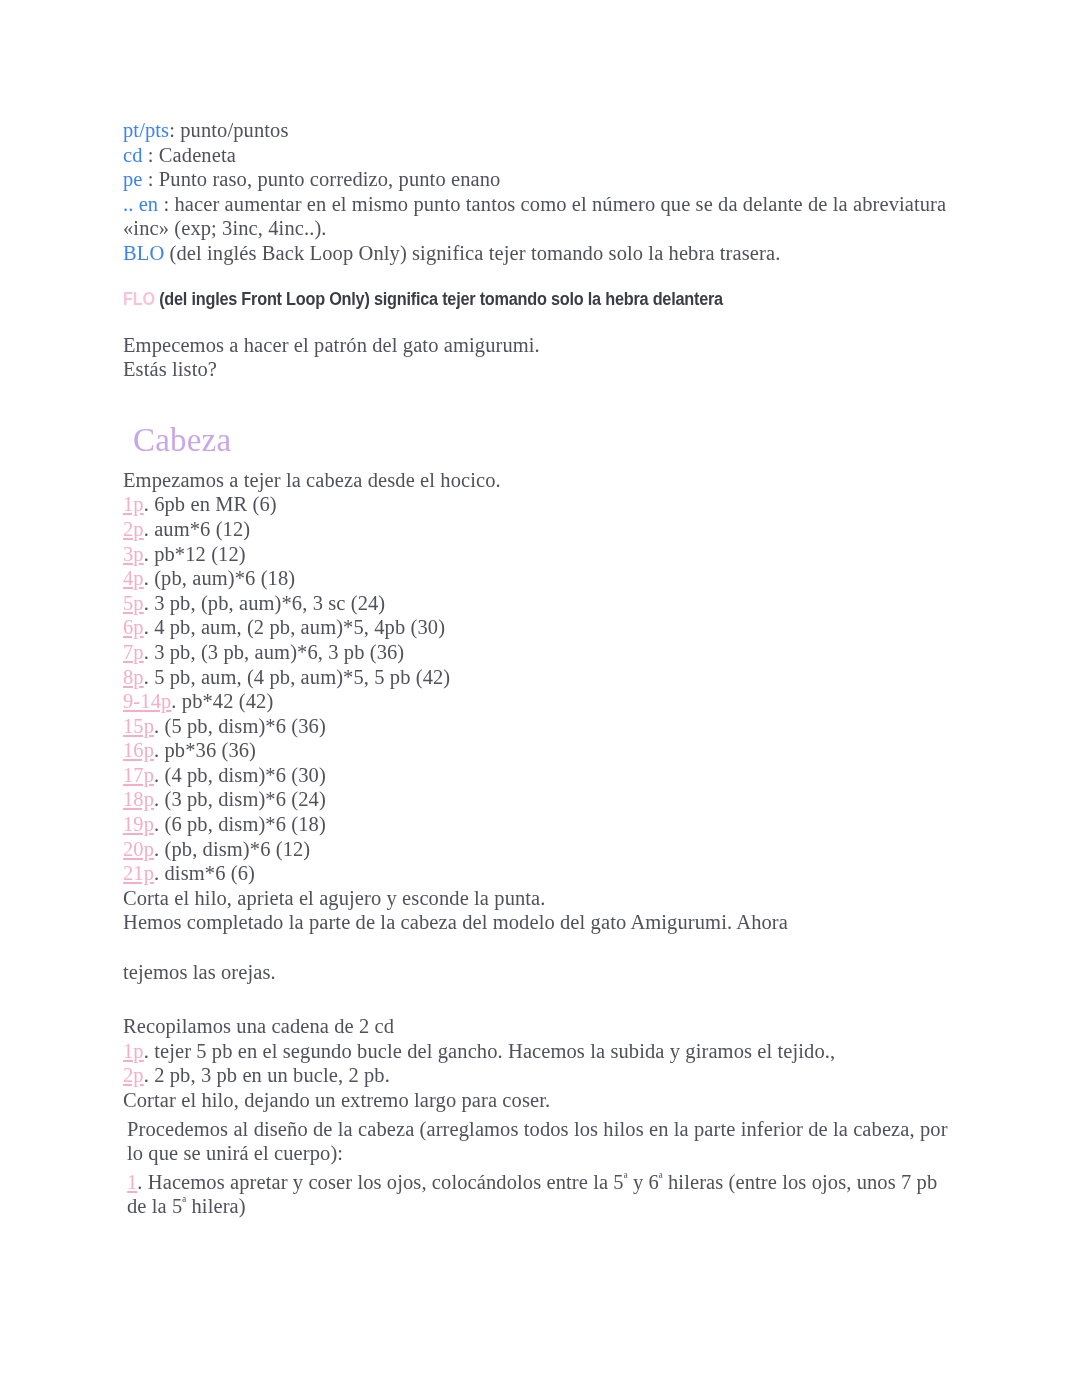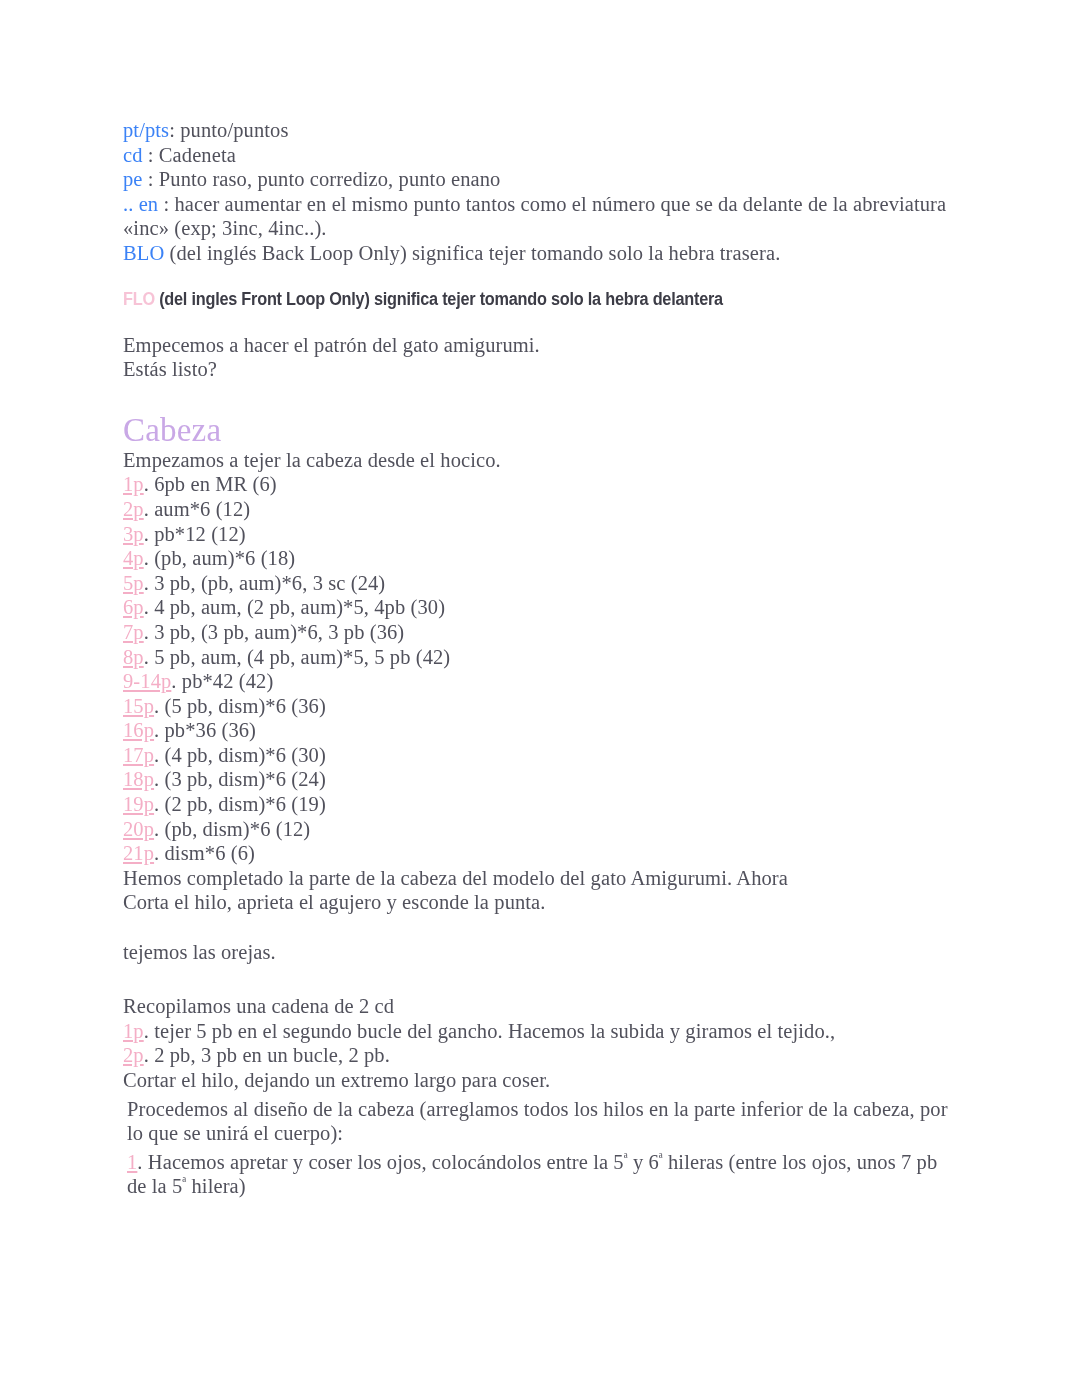--- a/index.html
+++ b/index.html
@@ -60,21 +60,21 @@
     color: #f7c3d6;
   }
 
   
   h2.section-heading {
     font-family: "Liberation Serif", "DejaVu Serif", serif;
     font-size: 33px;
     line-height: 36px;
     font-weight: 400;
     color: #c9a8e6;
-    margin: 0;
+    margin: 10px;
     letter-spacing: 0.2px;
   }
   .gap-md { height: 23px; }
   .gap-lg { height: 30px; }
   .gap-blank { height: 24.6px; }
   .gap-heading-top { height: 30px; }
 
   sup.ord {
     font-size: 0.68em;
     vertical-align: 0.42em;
@@ -131,27 +131,27 @@
       <div class="line"><span class="rowlabel">4p</span><span>. </span><span>(pb, aum)*6 (18)</span></div>
       <div class="line"><span class="rowlabel">5p</span><span>. </span><span>3 pb, (pb, aum)*6, 3 sc (24)</span></div>
       <div class="line"><span class="rowlabel">6p</span><span>. </span><span>4 pb, aum, (2 pb, aum)*5, 4pb (30)</span></div>
       <div class="line"><span class="rowlabel">7p</span><span>. </span><span>3 pb, (3 pb, aum)*6, 3 pb (36)</span></div>
       <div class="line"><span class="rowlabel">8p</span><span>. </span><span>5 pb, aum, (4 pb, aum)*5, 5 pb (42)</span></div>
       <div class="line"><span class="rowlabel">9-14p</span><span>. </span><span>pb*42 (42)</span></div>
       <div class="line"><span class="rowlabel">15p</span><span>. </span><span>(5 pb, dism)*6 (36)</span></div>
       <div class="line"><span class="rowlabel">16p</span><span>. </span><span>pb*36 (36)</span></div>
       <div class="line"><span class="rowlabel">17p</span><span>. </span><span>(4 pb, dism)*6 (30)</span></div>
       <div class="line"><span class="rowlabel">18p</span><span>. </span><span>(3 pb, dism)*6 (24)</span></div>
-      <div class="line"><span class="rowlabel">19p</span><span>. </span><span>(2 pb, dism)*6 (19)</span></div>
+      <div class="line"><span class="rowlabel">19p</span><span>. </span><span>(6 pb, dism)*6 (18)</span></div>
       <div class="line"><span class="rowlabel">20p</span><span>. </span><span>(pb, dism)*6 (12)</span></div>
       <div class="line"><span class="rowlabel">21p</span><span>. </span><span>dism*6 (6)</span></div>
     </div>
 
+    <div class="line">Corta el hilo, aprieta el agujero y esconde la punta.</div>
     <div class="line">Hemos completado la parte de la cabeza del modelo del gato Amigurumi. Ahora</div>
-    <div class="line">Corta el hilo, aprieta el agujero y esconde la punta.</div>
     <div class="gap-blank"></div>
     <div class="line">tejemos las orejas.</div>
 
     <div class="gap-lg"></div>
 
 
     <div class="line">Recopilamos una cadena de 2 cd</div>
 
     <div>
       <div class="line"><span class="rowlabel">1p</span><span>. </span><span>tejer 5 pb en el segundo bucle del gancho. Hacemos la subida y giramos el tejido.,</span></div>

